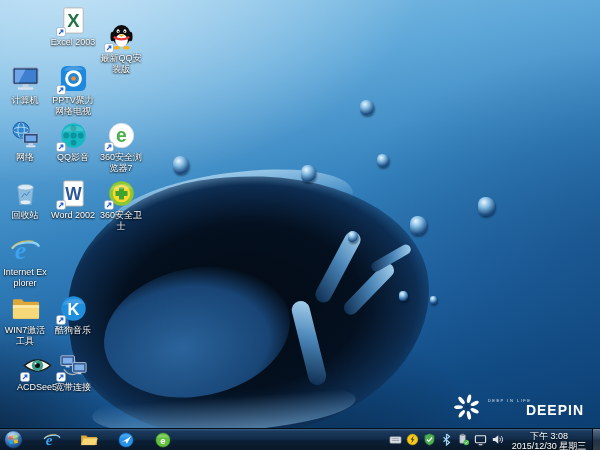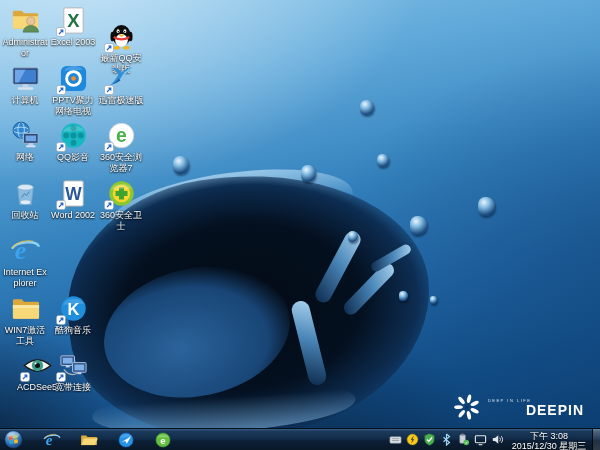--- a/index.html
+++ b/index.html
@@ -111,31 +111,20 @@
         </g>
       </svg>
       <div class="btxt">
         <div class="brand-small">DEEP IN LIFE</div>
         <div class="brand-large">DEEPIN</div>
       </div>
     </div>
   </div>
 
   <div class="icon-grid" id="icon-grid">
-      <div class="dicon" style="left: 0px; top: 0px;">
-        <div class="glyph">
-          <svg viewBox="0 0 32 32">
-            <path d="M3 7.5c0-1 .6-1.6 1.5-1.6h7.5l2.5 2.6h13c.9 0 1.5.6 1.5 1.5V23c0 1-.6 1.6-1.5 1.6H4.5C3.6 24.6 3 24 3 23z" fill="#dca83c"></path>
-            <path d="M3 11.5h26V23c0 1-.6 1.6-1.5 1.6H4.5C3.6 24.6 3 24 3 23z" fill="#f7d878"></path>
-            <circle cx="21.5" cy="16.5" r="4.2" fill="#e8c49a" stroke="#a8835c" stroke-width=".5"></circle>
-            <path d="M13.5 28c.5-4.5 3.8-6.8 8-6.8s7.5 2.3 8 6.8z" fill="#5f8f56" stroke="#3e6b38" stroke-width=".5"></path>
-          </svg>
-        </div>
-        <div class="dlabel">Administrator</div>
-      </div>
       <div class="dicon" style="left: 0px; top: 115px;">
         <div class="glyph">
           <svg viewBox="0 0 32 32">
             <circle cx="11.5" cy="10.5" r="8.3" fill="#2f86cf"></circle>
             <ellipse cx="11.5" cy="10.5" rx="8.3" ry="3.1" fill="none" stroke="#bfe0f5" stroke-width=".9"></ellipse>
             <ellipse cx="11.5" cy="10.5" rx="3.3" ry="8.3" fill="none" stroke="#bfe0f5" stroke-width=".9"></ellipse>
             <circle cx="11.5" cy="10.5" r="8.3" fill="none" stroke="#1b5d9e"></circle>
             <rect x="14" y="14" width="15" height="10" rx="1" fill="#27436e" stroke="#9fb6d8"></rect>
             <rect x="16" y="16" width="11" height="6" fill="#6ea6e8"></rect>
             <rect x="19" y="24" width="5" height="2" fill="#c3d2e8"></rect>
@@ -325,36 +314,20 @@
             <ellipse cx="21" cy="27.6" rx="3.5" ry="1.8" fill="#f6b51e"></ellipse>
           </svg>
           <span class="sc">
             <svg viewBox="0 0 10 10">
               <rect x=".5" y=".5" width="9" height="9" rx="2" fill="#ffffff" stroke="#8aa0b8" stroke-width=".6"></rect>
               <path d="M3 7 L6.8 3.2 M4.4 3.2 H6.8 V5.6" stroke="#2a64c8" stroke-width="1.2" fill="none"></path>
             </svg>
           </span>
         </div>
         <div class="dlabel">最新QQ安装版</div>
-      </div>
-      <div class="dicon" style="left: 96px; top: 58px;">
-        <div class="glyph">
-          <svg viewBox="0 0 32 32">
-            <path d="M4 23 Q13 21 16.5 13.5 Q19 8 28 4.5 Q20.5 5.5 16.5 10 Q13 4 5 5.5 Q11 7.5 12.8 11.5 Q9 19 4 23 Z" fill="#2f8fd8"></path>
-            <path d="M16.5 13.5 Q19 8 28 4.5 L24 9 Q19 11 17.5 15 Z" fill="#7fc4ee"></path>
-            <path d="M4 23 Q10 21 13 16 L15 18 Q11 21 4 23 Z" fill="#1b5fa0"></path>
-          </svg>
-          <span class="sc">
-            <svg viewBox="0 0 10 10">
-              <rect x=".5" y=".5" width="9" height="9" rx="2" fill="#ffffff" stroke="#8aa0b8" stroke-width=".6"></rect>
-              <path d="M3 7 L6.8 3.2 M4.4 3.2 H6.8 V5.6" stroke="#2a64c8" stroke-width="1.2" fill="none"></path>
-            </svg>
-          </span>
-        </div>
-        <div class="dlabel">迅雷极速版</div>
       </div>
       <div class="dicon" style="left: 96px; top: 115px;">
         <div class="glyph">
           <svg viewBox="0 0 32 32">
             <circle cx="16" cy="16" r="12.6" fill="#ffffff" stroke="#cfd8de"></circle>
             <text x="16" y="23" font-size="20" font-weight="bold" text-anchor="middle" fill="#47b04b" font-family="Liberation Sans,sans-serif">e</text>
           </svg>
           <span class="sc">
             <svg viewBox="0 0 10 10">
               <rect x=".5" y=".5" width="9" height="9" rx="2" fill="#ffffff" stroke="#8aa0b8" stroke-width=".6"></rect>

